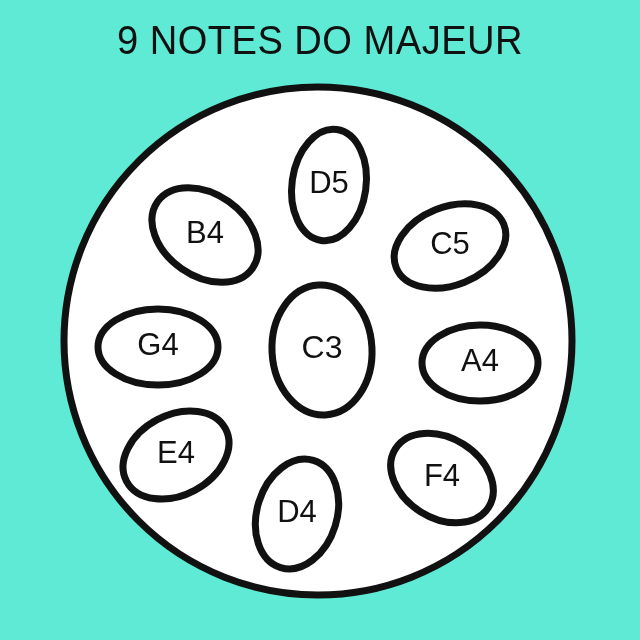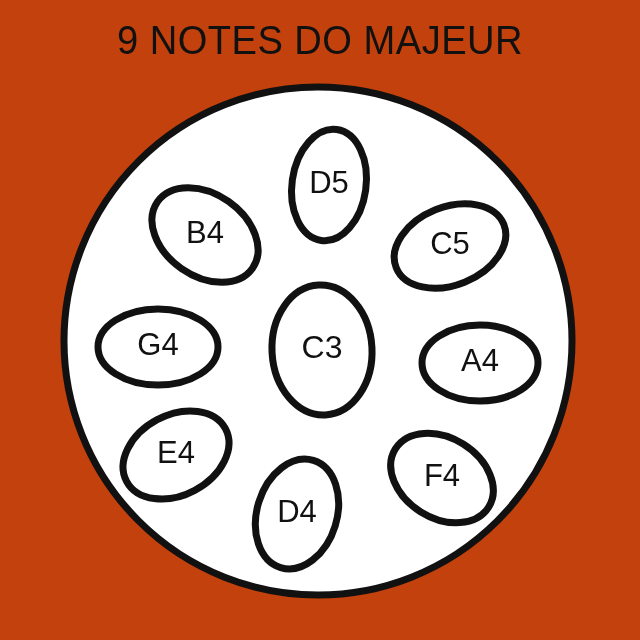--- a/index.html
+++ b/index.html
@@ -12,21 +12,21 @@
     width: 640px;
     height: 640px;
     overflow: hidden;
     font-family: "Liberation Sans", sans-serif;
     position: relative;
   }
   #scene {
     position: relative;
     width: 640px;
     height: 640px;
-    background: #c2410c;
+    background: #5eead4;
   }
   #title {
     position: absolute;
     left: 0;
     top: 16px;
     width: 640px;
     text-align: center;
     font-family: "Liberation Sans", sans-serif;
     font-size: 41px;
     font-weight: 400;

